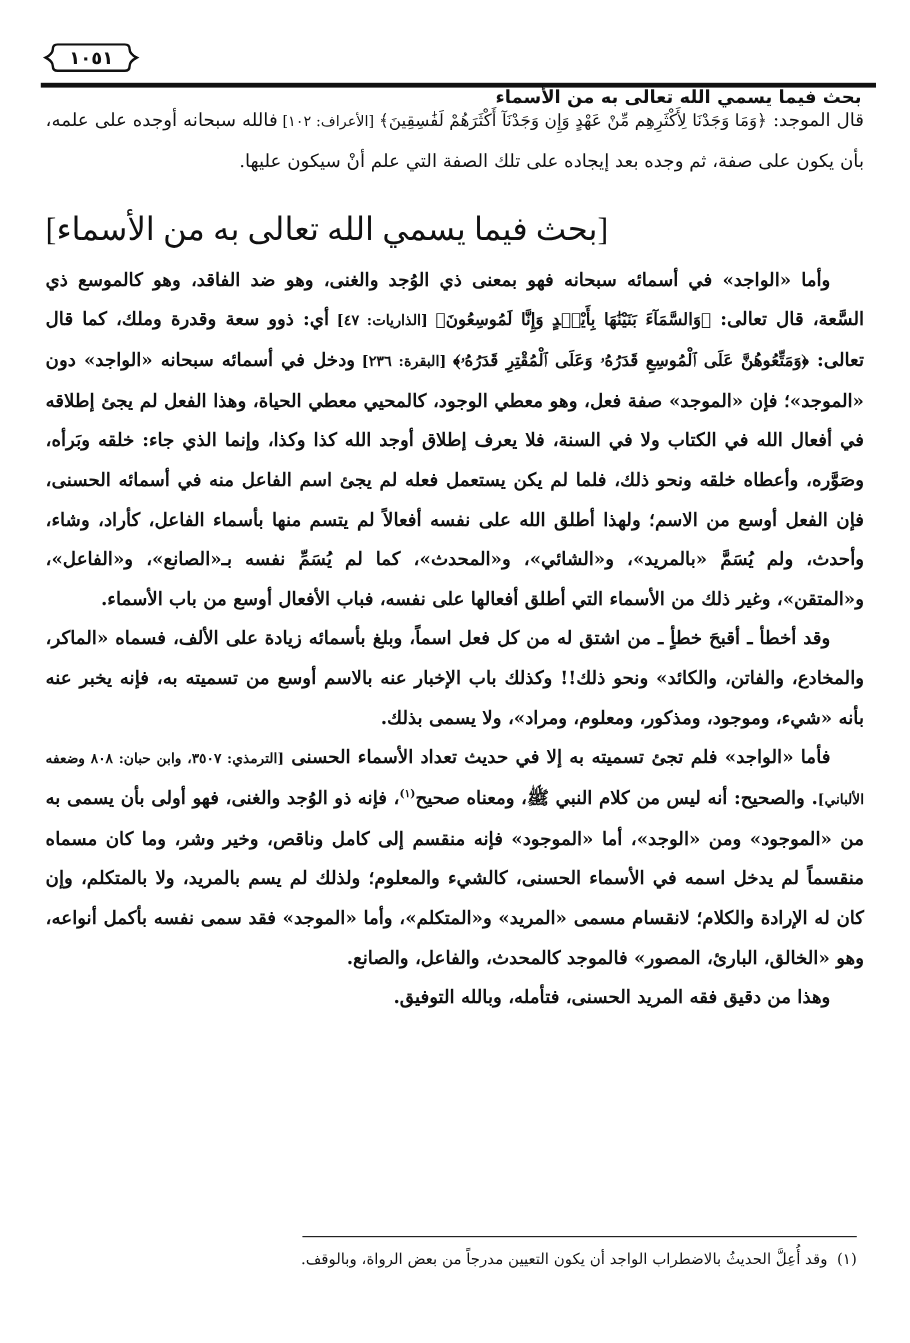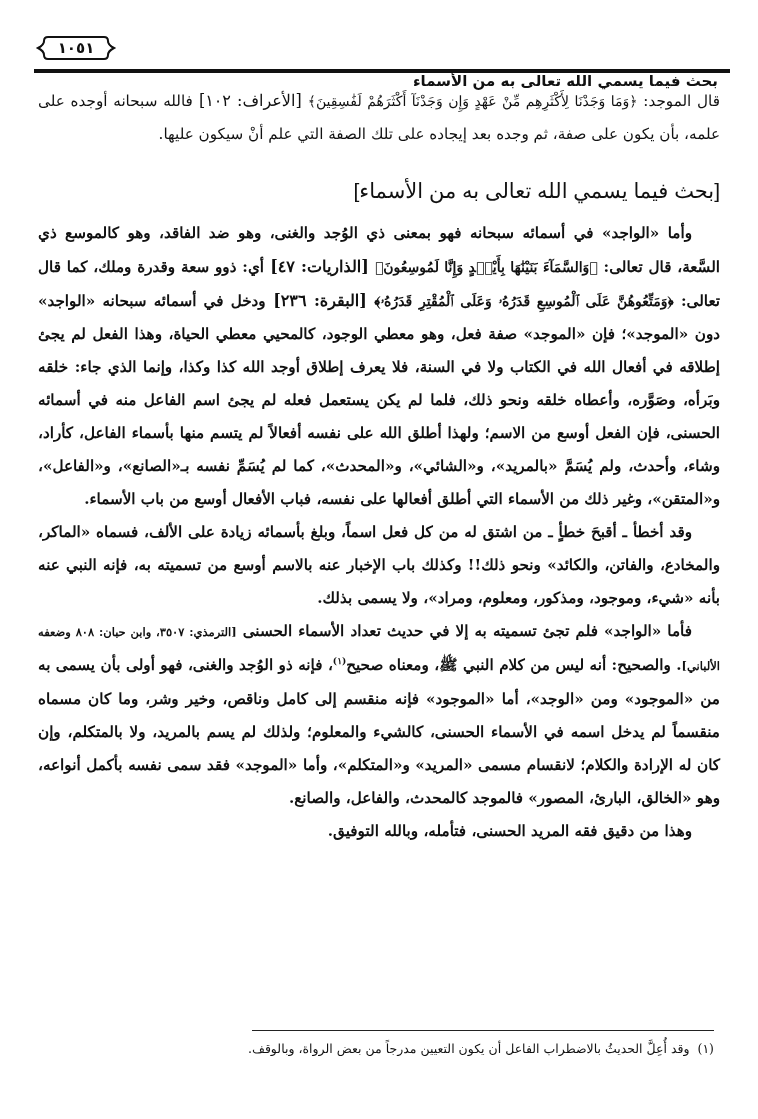--- a/index.html
+++ b/index.html
@@ -85,26 +85,26 @@
       margin: 0;
     }
     .indent {
       text-indent: 28px;
       font-weight: bold;
     }
     .quran {
       font-size: 14px;
     }
     .ref {
-      font-size: 16px;
+      font-size: 12px;
     }
     .section-heading {
-      text-align: right;
-      font-family: Liberation Sans, sans-serif;
-      font-size: 21px;
+      text-align: left;
+      font-family: Liberation Serif, serif;
+      font-size: 27px;
       line-height: 28px;
       margin: 26px 0 12px 0 !important;
     }
     .small-cite {
       font-size: 11.5px;
     }
     sup {
       font-size: 9px;
       line-height: 0;
     }
@@ -148,27 +148,27 @@
   </div>
   <div class="header-rule"></div>
 
   <div class="content">
     <p><span>قال الموجد: </span><span class="quran">﴿وَمَا وَجَدْنَا لِأَكْثَرِهِم مِّنْ عَهْدٍ وَإِن وَجَدْنَآ أَكْثَرَهُمْ لَفَٰسِقِينَ﴾</span><span class="ref"> [الأعراف: ١٠٢] </span><span>فالله سبحانه أوجده على علمه، بأن يكون على صفة، ثم وجده بعد إيجاده على تلك الصفة التي علم أنْ سيكون عليها.</span></p>
 
     <p class="section-heading">[بحث فيما يسمي الله تعالى به من الأسماء]</p>
 
     <p class="indent"><span>وأما «الواجد» في أسمائه سبحانه فهو بمعنى ذي الوُجد والغنى، وهو ضد الفاقد، وهو كالموسع ذي السَّعة، قال تعالى: </span><span class="quran">﴿وَالسَّمَآءَ بَنَيْنَٰهَا بِأَيْي۟دٍ وَإِنَّا لَمُوسِعُونَ﴾</span><span class="ref"> [الذاريات: ٤٧] </span><span>أي: ذوو سعة وقدرة وملك، كما قال تعالى: </span><span class="quran">﴿وَمَتِّعُوهُنَّ عَلَى ٱلْمُوسِعِ قَدَرُهُۥ وَعَلَى ٱلْمُقْتِرِ قَدَرُهُۥ﴾</span><span class="ref"> [البقرة: ٢٣٦] </span><span>ودخل في أسمائه سبحانه «الواجد» دون «الموجد»؛ فإن «الموجد» صفة فعل، وهو معطي الوجود، كالمحيي معطي الحياة، وهذا الفعل لم يجئ إطلاقه في أفعال الله في الكتاب ولا في السنة، فلا يعرف إطلاق أوجد الله كذا وكذا، وإنما الذي جاء: خلقه وبَرأه، وصَوَّره، وأعطاه خلقه ونحو ذلك، فلما لم يكن يستعمل فعله لم يجئ اسم الفاعل منه في أسمائه الحسنى، فإن الفعل أوسع من الاسم؛ ولهذا أطلق الله على نفسه أفعالاً لم يتسم منها بأسماء الفاعل، كأراد، وشاء، وأحدث، ولم يُسَمَّ «بالمريد»، و«الشائي»، و«المحدث»، كما لم يُسَمِّ نفسه بـ«الصانع»، و«الفاعل»، و«المتقن»، وغير ذلك من الأسماء التي أطلق أفعالها على نفسه، فباب الأفعال أوسع من باب الأسماء.</span></p>
 
-    <p class="indent">وقد أخطأ ـ أقبحَ خطأٍ ـ من اشتق له من كل فعل اسماً، وبلغ بأسمائه زيادة على الألف، فسماه «الماكر، والمخادع، والفاتن، والكائد» ونحو ذلك!! وكذلك باب الإخبار عنه بالاسم أوسع من تسميته به، فإنه النبي عنه بأنه «شيء، وموجود، ومذكور، ومعلوم، ومراد»، ولا يسمى بذلك.</p>
+    <p class="indent">وقد أخطأ ـ أقبحَ خطأٍ ـ من اشتق له من كل فعل اسماً، وبلغ بأسمائه زيادة على الألف، فسماه «الماكر، والمخادع، والفاتن، والكائد» ونحو ذلك!! وكذلك باب الإخبار عنه بالاسم أوسع من تسميته به، فإنه يخبر عنه بأنه «شيء، وموجود، ومذكور، ومعلوم، ومراد»، ولا يسمى بذلك.</p>
 
     <p class="indent"><span>فأما «الواجد» فلم تجئ تسميته به إلا في حديث تعداد الأسماء الحسنى </span><span class="small-cite">[الترمذي: ٣٥٠٧، وابن حبان: ٨٠٨ وضعفه الألباني]</span><span>. والصحيح: أنه ليس من كلام النبي ﷺ، ومعناه صحيح</span><sup>(١)</sup><span>، فإنه ذو الوُجد والغنى، فهو أولى بأن يسمى به من «الموجود» ومن «الوجد»، أما «الموجود» فإنه منقسم إلى كامل وناقص، وخير وشر، وما كان مسماه منقسماً لم يدخل اسمه في الأسماء الحسنى، كالشيء والمعلوم؛ ولذلك لم يسم بالمريد، ولا بالمتكلم، وإن كان له الإرادة والكلام؛ لانقسام مسمى «المريد» و«المتكلم»، وأما «الموجد» فقد سمى نفسه بأكمل أنواعه، وهو «الخالق، البارئ، المصور» فالموجد كالمحدث، والفاعل، والصانع.</span></p>
 
     <p class="indent">وهذا من دقيق فقه المريد الحسنى، فتأمله، وبالله التوفيق.</p>
   </div>
 
   <div class="footnote-rule"></div>
   <div class="footnotes">
     <div>
-      <span class="fn-marker">(١)</span><span>وقد أُعِلَّ الحديثُ بالاضطراب الفاعل أن يكون التعيين مدرجاً من بعض الرواة، وبالوقف.</span>
+      <span class="fn-marker">(١)</span><span>وقد أُعِلَّ الحديثُ بالاضطراب الواجد أن يكون التعيين مدرجاً من بعض الرواة، وبالوقف.</span>
     </div>
   </div>
 
 </div>
 
 </body></html>

